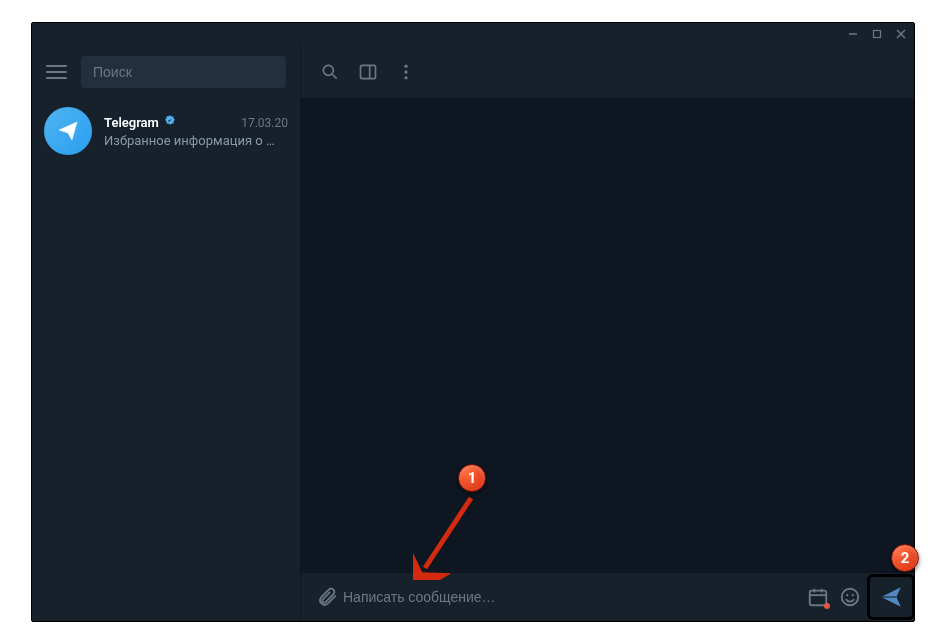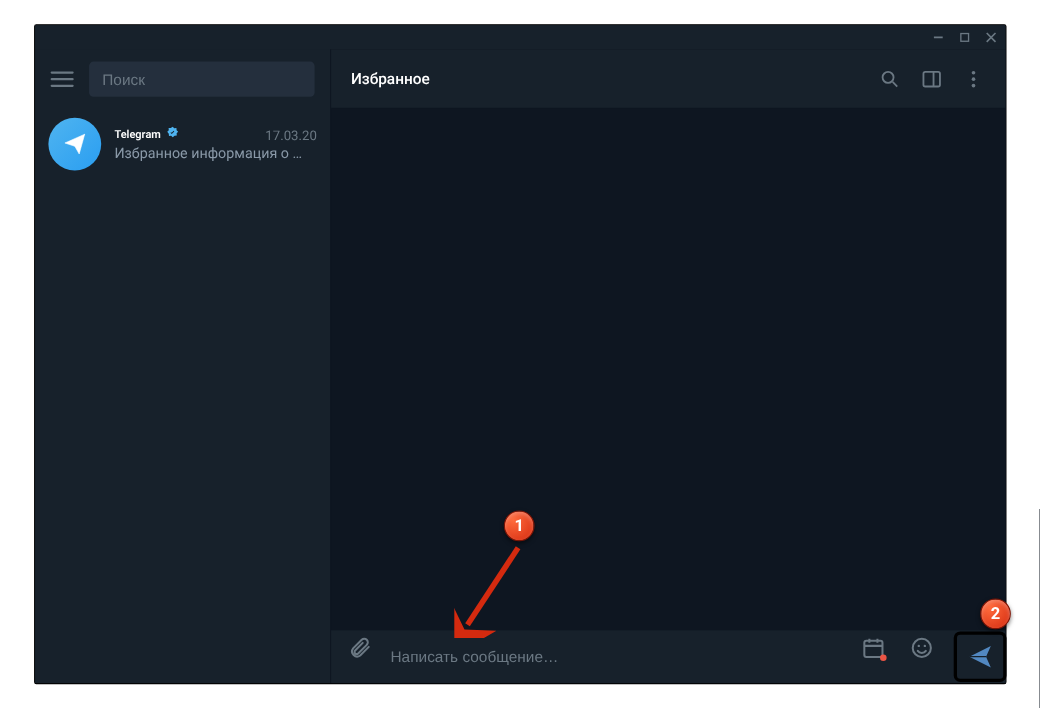--- a/index.html
+++ b/index.html
@@ -107,21 +107,21 @@
       min-width: 0;
     }
     .chat-top {
       display: flex;
       justify-content: space-between;
       align-items: center;
     }
     .chat-name {
       color: #fff;
       font-weight: 600;
-      font-size: 10px;
+      font-size: 13px;
       display: flex;
       align-items: center;
       gap: 4px;
     }
     .verified {
       color: #4fb4f0;
       font-size: 12px;
     }
     .chat-date {
       color: #6b7883;
@@ -167,22 +167,23 @@
       justify-content: center;
     }
     .chat-body {
       flex: 1;
       background: #0e1621;
     }
     .composer {
       height: 48px;
       background: #17212b;
       display: flex;
+      align-items: center;
       padding: 0 10px;
-      gap: 12px;
+      gap: 0;
     }
     .comp-icon {
       width: 32px;
       height: 32px;
       display: flex;
       align-items: center;
       justify-content: center;
       color: #6b7883;
       cursor: pointer;
       position: relative;
@@ -305,21 +306,20 @@
               </div>
               <div class="chat-date">17.03.20</div>
             </div>
             <div class="chat-preview">Избранное информация о …</div>
           </div>
         </div>
       </div>
     </div>
     <div class="main">
       <div class="chat-header">
-        <div class="chat-title">Избранное</div>
         <div class="hdr-icon">
           <svg width="20" height="20" viewBox="0 0 24 24">
               <circle cx="10" cy="10" r="6" stroke="#6b7883" stroke-width="2" fill="none"></circle>
               <line x1="15" y1="15" x2="20" y2="20" stroke="#6b7883" stroke-width="2"></line>
             </svg>
         </div>
         <div class="hdr-icon">
           <svg width="20" height="20" viewBox="0 0 24 24">
               <rect x="3" y="4" width="18" height="16" rx="2" stroke="#6b7883" stroke-width="2" fill="none"></rect>
               <line x1="14" y1="4" x2="14" y2="20" stroke="#6b7883" stroke-width="2"></line>

